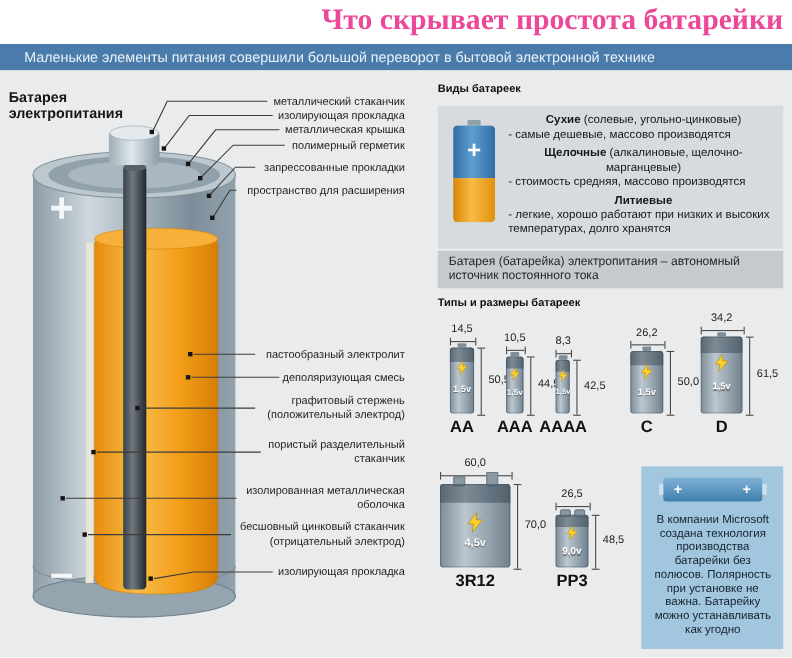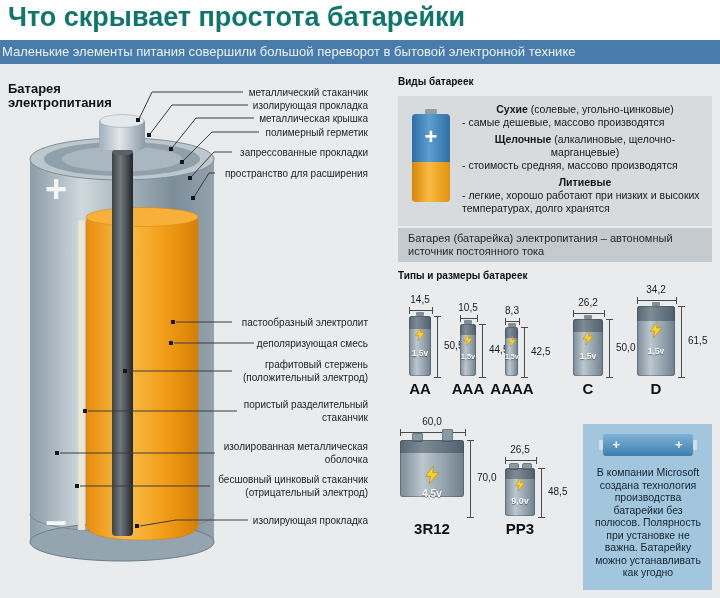--- a/index.html
+++ b/index.html
@@ -1,24 +1,24 @@
 <!DOCTYPE html>
 <html><head>
 <meta charset="utf-8">
 <style>
   html,body { margin:0; padding:0; background:#ffffff; }
   #app { position:relative; width:720px; height:598px; overflow:hidden;
          font-family:"Liberation Sans", sans-serif; background:#ffffff; }
 
   .main-title { position:absolute; left:8px; top:2px; width:704px;
-    font-family:Liberation Sans, sans-serif; font-weight:bold; font-size:27px;
-    color:#0f766e; }
+    font-family:Liberation Serif, serif; font-weight:bold; font-size:27px;
+    color:#ec4899;text-align:right; }
   .subtitle-bar { position:absolute; left:0; top:40px; width:720px; height:24px;
     background:#4a7cab; }
-  .subtitle-bar .txt { padding-left:2px; line-height:24px; font-size:13px;
+  .subtitle-bar .txt { padding-left:22px; line-height:24px; font-size:13px;
     color:#eaf1f8; }
 
   .content { position:absolute; left:0; top:64px; width:720px; height:534px;
     background:#e9ebec; }
 
   .diagram-svg { position:absolute; left:0; top:0; }
 
   .diag-title { position:absolute; left:8px; top:18px; font-size:13px;
     font-weight:bold; color:#141414; line-height:14px; }
 
@@ -283,21 +283,21 @@
           <polygon points="6,0 0,8 3.8,8 2.8,14 10,5.2 5.6,5.2" fill="#ffd12e" stroke="#b68600" stroke-width="0.5"></polygon>
         </svg>
       <div class="volt" style="top:40px">1,5v</div>
     </div>
     <div class="dimv" style="left:678px; top:242px; height:70px"></div>
     <div class="dimnum-v" style="left:688px; top:271px">61,5</div>
     <div class="batlabel" style="left:634px; top:316px; width:44px">D</div>
 
     <div class="dimnum" style="left:414px; top:352px">60,0</div>
     <div class="dimh" style="left:400px; top:365px; width:64px"></div>
-    <div class="sbat flat" style="left:400px; top:376px; width:64px; height:57px">
+    <div class="sbat flat" style="left:400px; top:376px; width:64px; height:76px">
       <div class="term" style="left:12px; top:-7px; width:9px; height:7px"></div>
       <div class="term" style="left:42px; top:-11px; width:9px; height:11px"></div>
       <svg class="bolt" style="top:26px" width="14" height="18" viewBox="0 0 10 14">
           <polygon points="6,0 0,8 3.8,8 2.8,14 10,5.2 5.6,5.2" fill="#ffd12e" stroke="#b68600" stroke-width="0.5"></polygon>
         </svg>
       <div class="volt" style="top:48px; font-size:10px">4,5v</div>
     </div>
     <div class="dimv" style="left:467px; top:376px; height:76px"></div>
     <div class="dimnum-v" style="left:477px; top:408px">70,0</div>
     <div class="batlabel" style="left:408px; top:456px; width:48px">3R12</div>

